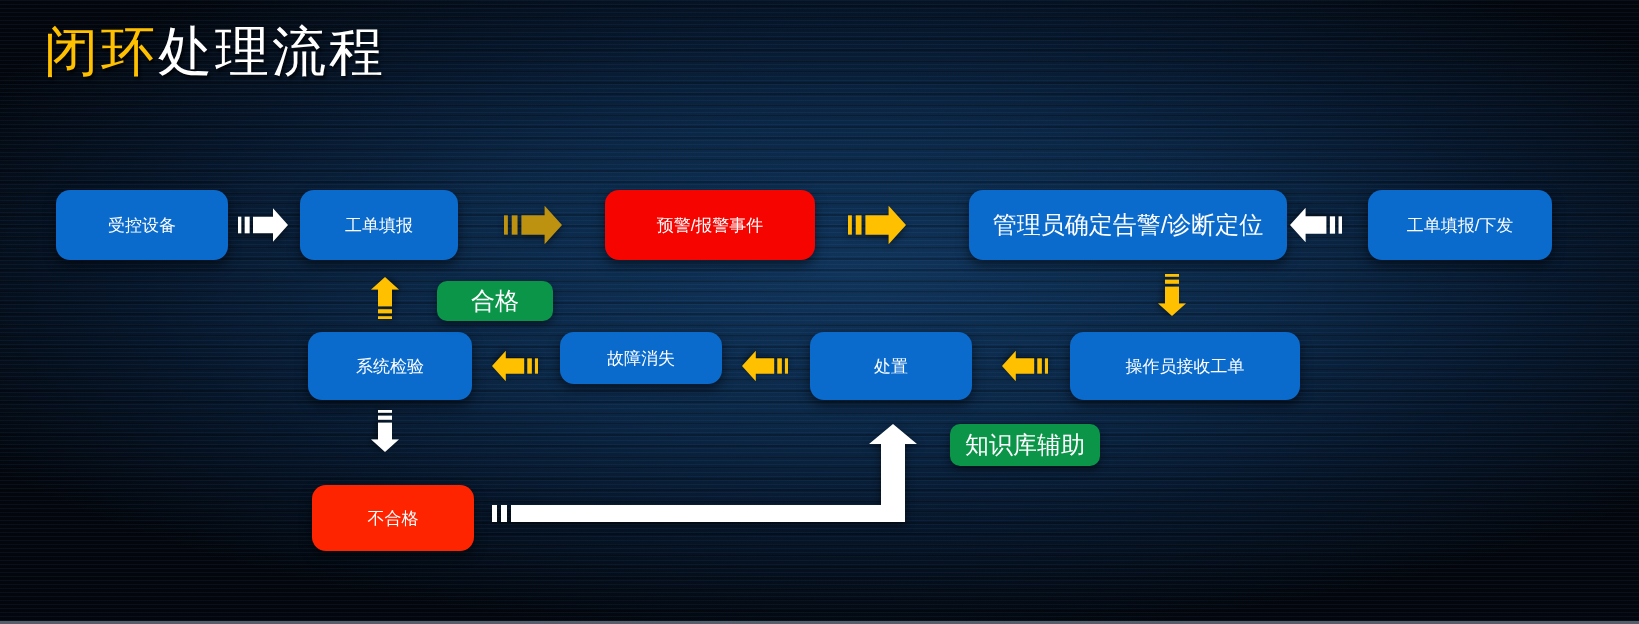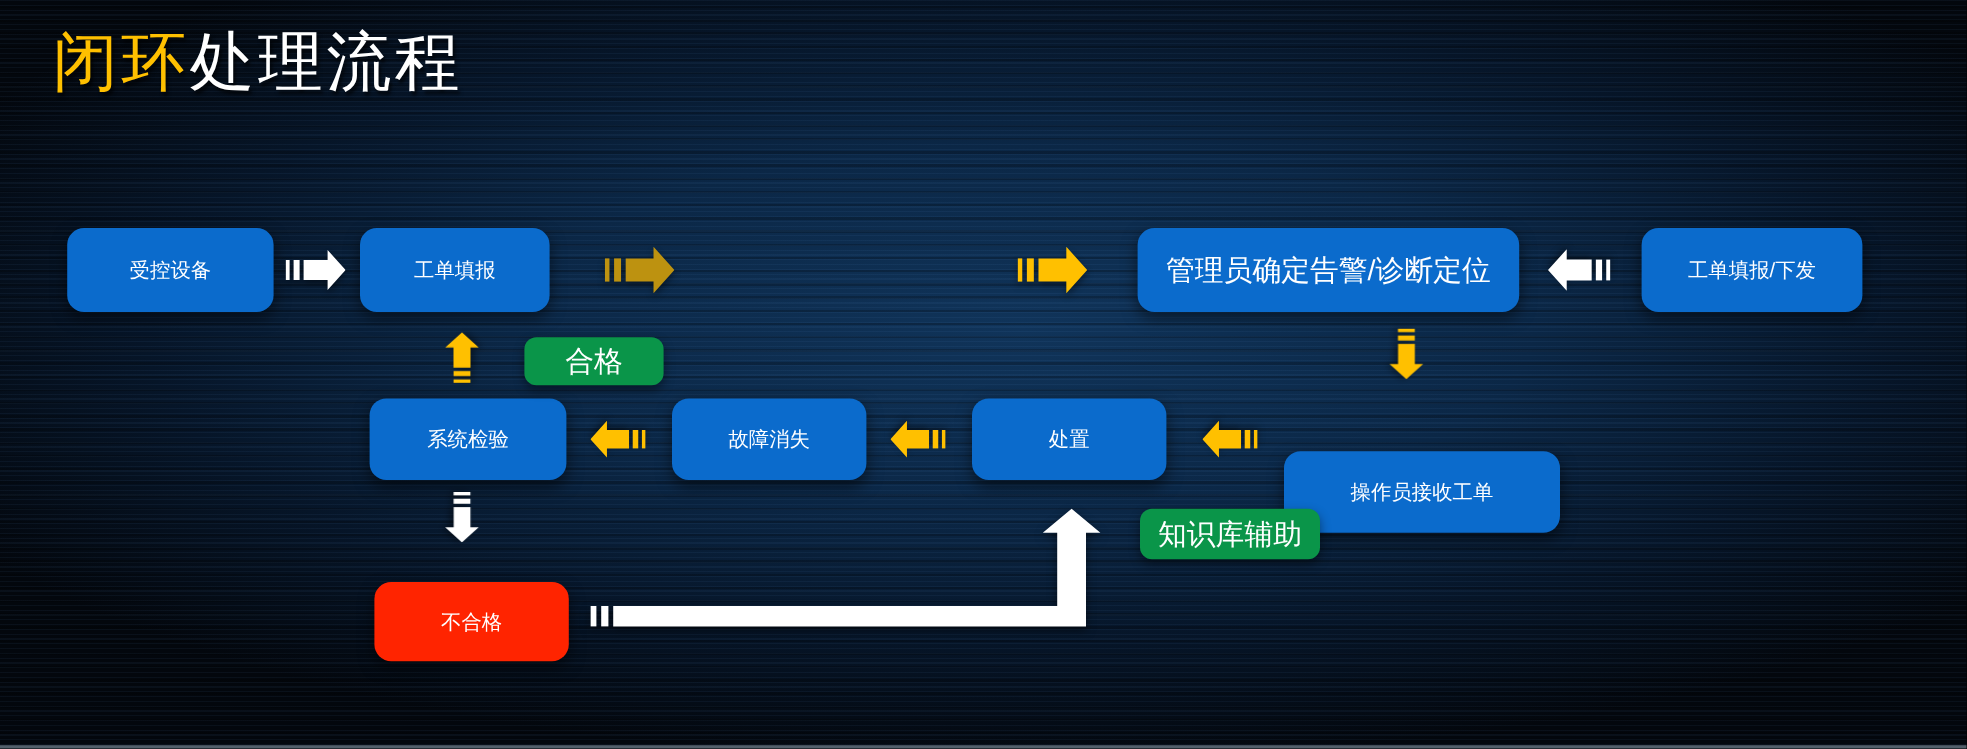--- a/index.html
+++ b/index.html
@@ -28,21 +28,21 @@
     white-space:nowrap;
   }
   .title .hl{color:var(--title-yellow);}
   .title .rest{color:#ffffff;}
   .n{
     position:absolute;display:flex;align-items:center;justify-content:center;
     color:#ffffff;font-size:17px;border-radius:14px;
     box-shadow:0 5px 12px rgba(0,0,0,0.5);
     white-space:nowrap;
   }
-  .n.small{font-size:24px;}
+  .n.small{font-size:24px;margin-left:21px;}
   .blue{background:var(--blue);}
   .red{background:var(--red);}
   .red2{background:var(--red2);margin-top:12px;}
   .green{background:var(--green);border-radius:10px;font-size:24px;box-shadow:0 4px 9px rgba(0,0,0,0.45);}
   .arr{position:absolute;display:flex;align-items:center;justify-content:center;}
   .arr svg{display:block;filter:drop-shadow(0 3px 3px rgba(0,0,0,0.45));}
   .aw{color:#ffffff;}
   .ag{color:var(--gold);}
   .ay{color:var(--yellow);}
   .rot90{transform:rotate(90deg);}
@@ -55,27 +55,28 @@
 
 <div class="stage">
   <div class="texture"></div>
 
   <div class="title">
     <span class="hl">闭环</span><span class="rest">处理流程</span>
   </div>
 
   <div class="n blue" style="left:56px;top:190px;width:172px;height:70px;">受控设备</div>
   <div class="n blue" style="left:300px;top:190px;width:158px;height:70px;">工单填报</div>
+  <div class="n red" style="left:605px;top:190px;width:210px;height:70px;">预警/报警事件</div>
   <div class="n blue small" style="left:948px;top:190px;width:318px;height:70px;">管理员确定告警/诊断定位</div>
   <div class="n blue" style="left:1368px;top:190px;width:184px;height:70px;">工单填报/下发</div>
 
   <div class="n blue" style="left:308px;top:332px;width:164px;height:68px;">系统检验</div>
-  <div class="n blue" style="left:560px;top:332px;width:162px;height:68px;">故障消失</div>
+  <div class="n blue" style="left:560px;top:332px;width:162px;height:52px;">故障消失</div>
   <div class="n blue" style="left:810px;top:332px;width:162px;height:68px;">处置</div>
-  <div class="n blue" style="left:1070px;top:332px;width:230px;height:68px;margin-top:44px;">操作员接收工单</div>
+  <div class="n blue" style="left:1070px;top:332px;width:230px;height:68px;">操作员接收工单</div>
 
   <div class="n red2" style="left:312px;top:473px;width:162px;height:66px;">不合格</div>
 
   <div class="n green" style="left:437px;top:281px;width:116px;height:40px;">合格</div>
   <div class="n green" style="left:950px;top:424px;width:150px;height:42px;">知识库辅助</div>
 
   <div class="arr aw" style="left:238px;top:203px;width:50px;height:44px;">
     <svg width="50" height="44" viewBox="0 0 60 44">
         <g fill="currentColor">
       <rect x="0" y="12" width="4" height="20"></rect>

